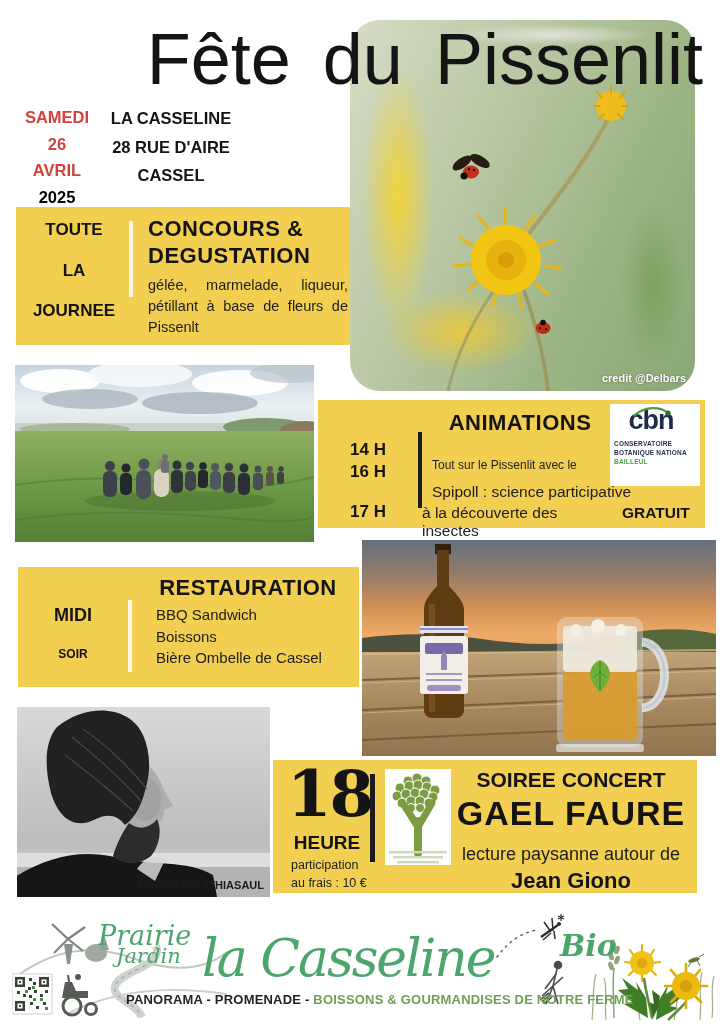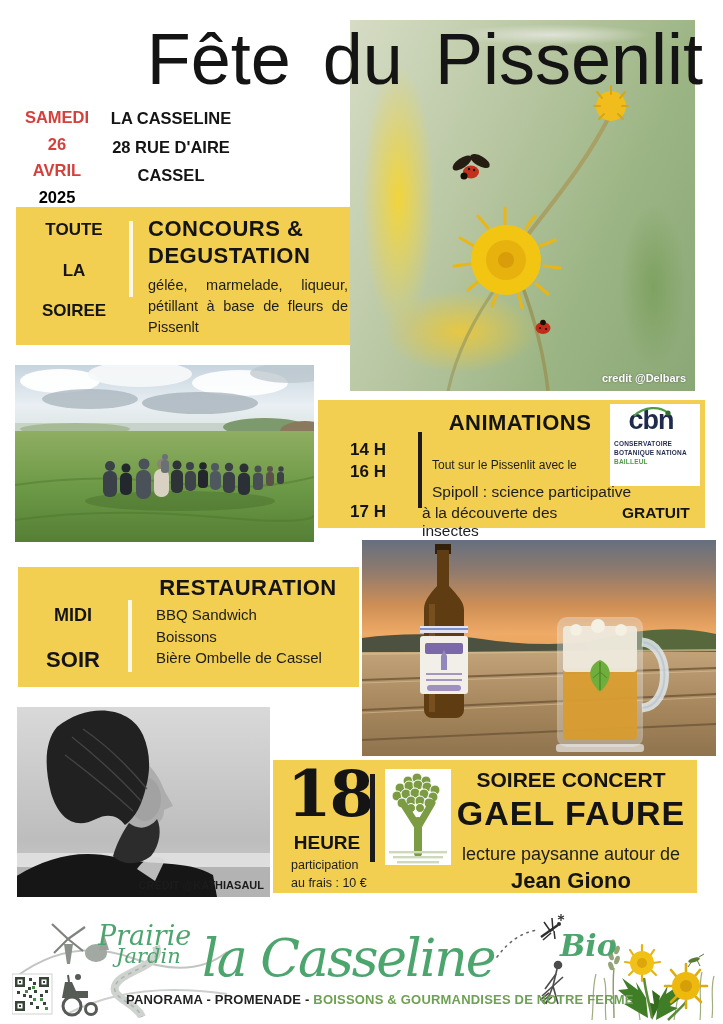--- a/index.html
+++ b/index.html
@@ -45,21 +45,21 @@
   
   .cbn-box{left:292px;top:4px;width:82px;height:74px;background:#fff;z-index:2;padding:4px;}
   .cbn-word{position:absolute;left:0;top:0;width:82px;text-align:center;
             font-size:27px;font-weight:bold;color:#1F2B4D;letter-spacing:-1px;line-height:32px;}
   .cbn-sub{position:absolute;left:4px;font-size:6.5px;font-weight:bold;line-height:8px;letter-spacing:.2px;}
   .cbn-sub.navy{color:#1F2B4D;} .cbn-sub.green{color:#4E9A47;}
   
   .box-resto{left:18px;top:567px;width:341px;height:120px;}
   .box-resto .head{left:130px;top:8px;width:200px;text-align:center;}
   .box-resto .tt1{left:0;top:38px;width:110px;text-align:center;font-size:18px;}
-  .box-resto .tt2{left:0;top:80px;width:110px;text-align:center;font-size:22px;}
+  .box-resto .tt2{left:0;top:80px;width:110px;text-align:center;font-size:12px;}
   .box-resto .div{left:110px;top:33px;width:4px;height:72px;}
   .box-resto .menu{left:138px;top:37px;width:200px;font-size:15px;line-height:21.5px;color:#1d1d1f;}
   
   .box-concert{left:273px;top:760px;width:424px;height:133px;}
   .box-concert .hour{left:14px;top:-4px;width:80px;text-align:center;font-size:64px;
                      font-weight:bold;font-family:"DejaVu Serif",serif;letter-spacing:-2px;}
   .box-concert .heure{left:14px;top:72px;width:80px;text-align:center;font-size:19px;font-weight:bold;}
   .box-concert .fee1{left:18px;top:98px;width:90px;font-size:12.5px;color:#1d1d1f;}
   .box-concert .fee2{left:18px;top:116px;width:100px;font-size:12.5px;color:#1d1d1f;}
   .box-concert .div{left:97px;top:14px;width:5px;height:88px;}
@@ -70,21 +70,21 @@
   .box-concert .sub{left:178px;top:84px;width:240px;text-align:center;font-size:18px;color:#1d1d1f;}
   .box-concert .author{left:178px;top:108px;width:240px;text-align:center;font-size:22px;font-weight:bold;}
   
   .photo{z-index:1;overflow:hidden;}
   .photo-dandelion{left:350px;top:20px;width:345px;height:371px;
     background:
       radial-gradient(closest-side at 14% 48%, rgba(244,213,54,.95), rgba(244,213,54,0) 75%),
       radial-gradient(closest-side at 32% 84%, rgba(236,200,58,.9), rgba(236,200,58,0) 70%),
       radial-gradient(closest-side at 58% 4%, rgba(226,228,218,.95), rgba(226,228,218,0) 70%),
       radial-gradient(closest-side at 88% 72%, rgba(124,160,94,.9), rgba(124,160,94,0) 80%),
-      linear-gradient(115deg,#d6dcc5 0%,#b7c6a1 40%,#9bb483 70%,#8aa876 100%);}
+      linear-gradient(115deg,#d6dcc5 0%,#b7c6a1 40%,#9bb483 70%,#8aa876 100%); border-radius: 30px;}
   .credit{position:absolute;font-size:11px;font-weight:bold;color:#fff;
           text-shadow:0 0 2px rgba(0,0,0,.45);}
   .credit.dark{color:#1c1c1c;text-shadow:none;}
   .photo-group{left:15px;top:365px;width:299px;height:177px;}
   .photo-beer{left:362px;top:540px;width:354px;height:216px;}
   .photo-portrait{left:17px;top:707px;width:253px;height:190px;background:#c4c4c4;}
   
   .footer-script{color:#4DA56E;font-family:"DejaVu Serif",serif;font-style:italic;z-index:2;}
   .fs-prairie{left:98px;top:920px;font-size:27px;}
   .fs-jardin{left:116px;top:944px;font-size:21px;}
@@ -166,21 +166,21 @@
 
   <div class="abs venue-block">
     <span>LA CASSELINE</span>
     <span>28 RUE D'AIRE</span>
     <span>CASSEL</span>
   </div>
 
   <div class="abs ybox box-allday">
     <span class="abs sec-time t1">TOUTE</span>
     <span class="abs sec-time t2">LA</span>
-    <span class="abs sec-time t3">SOIREE</span>
+    <span class="abs sec-time t3">JOURNEE</span>
     <div class="abs vdiv-w div"></div>
     <div class="abs sec-title head">
       <span>CONCOURS &amp;</span><br>
       <span>DEGUSTATION</span>
     </div>
     <div class="abs desc">gélée, marmelade, liqueur, pétillant à base de fleurs de Pissenlt</div>
   </div>
 
   <div class="abs photo photo-group">
     <svg width="299" height="177" viewBox="0 0 299 177">

